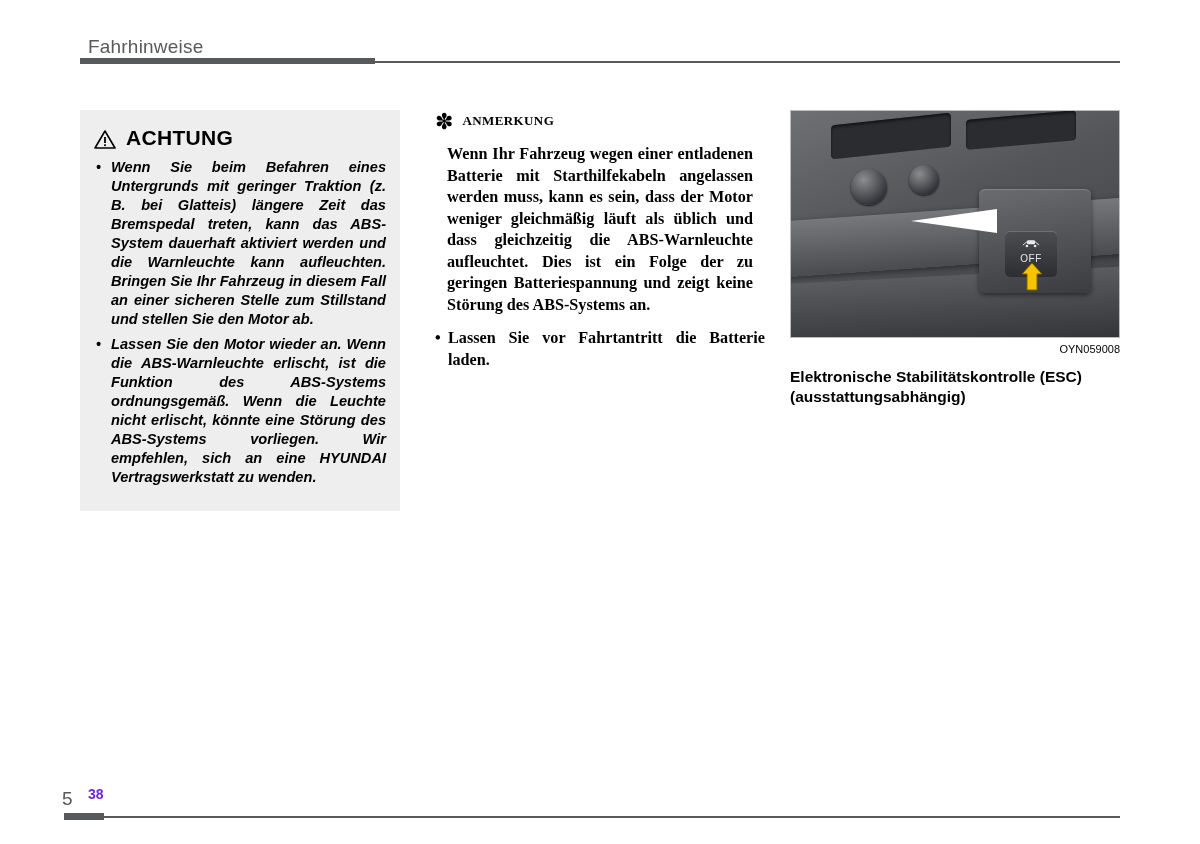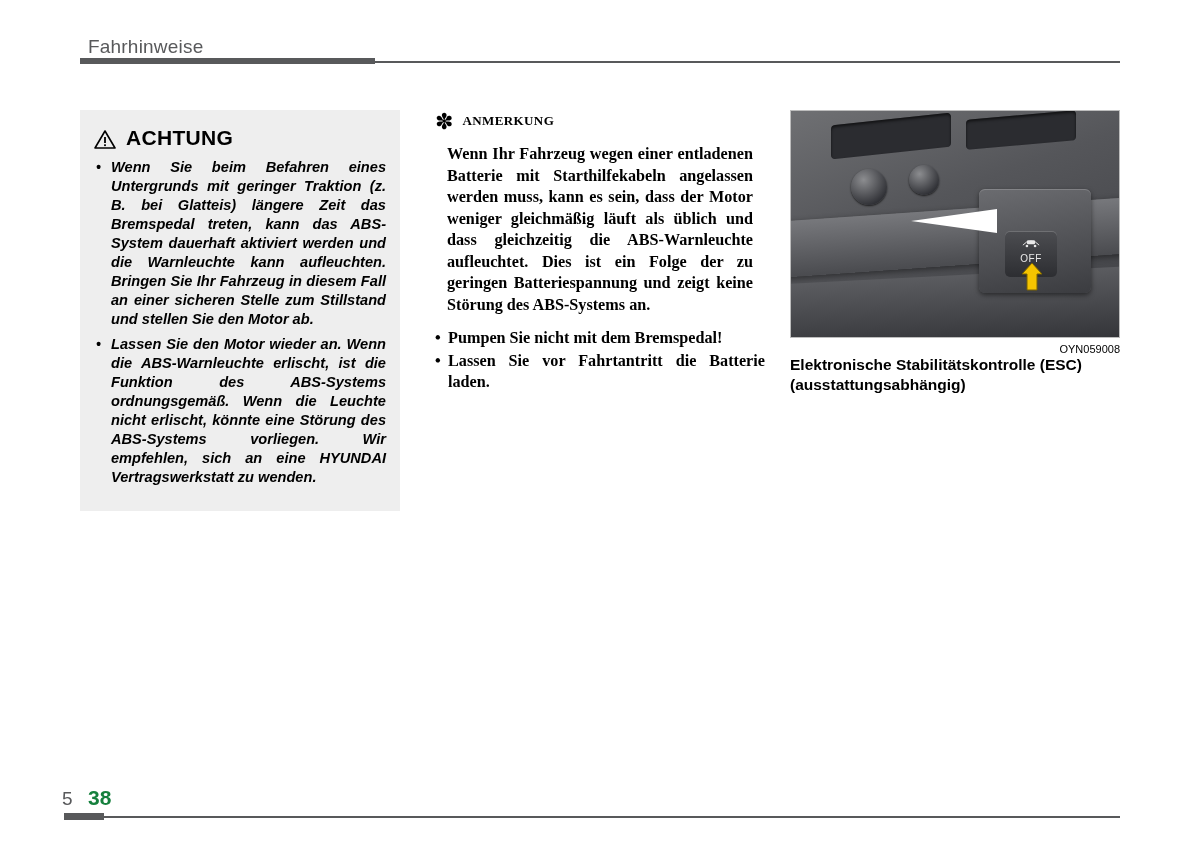--- a/index.html
+++ b/index.html
@@ -252,20 +252,21 @@
     height: 28px;
   }
   #figure-caption {
     margin-top: 5px;
     font-size: 11px;
     color: #000;
     text-align: right;
     font-family: "Liberation Sans", sans-serif;
   }
   #figure-heading {
+    margin-top: 12px;
     font-size: 15.5px;
     font-weight: bold;
     line-height: 20px;
     color: #000;
     font-family: "Liberation Sans", sans-serif;
   }
   #figure-body {
     margin-top: 9px;
     font-size: 14.4px;
     line-height: 21px;
@@ -303,23 +304,23 @@
     left: 62px;
     top: 8px;
     font-size: 19px;
     color: #58595b;
     font-family: "Liberation Sans", sans-serif;
   }
   #footer-page {
     position: absolute;
     left: 88px;
     top: 6px;
-    font-size: 21px;
-    font-weight: bold;
-    color: #15803d;
+    font-size: 14px;
+    font-weight: bold;
+    color: #6d28d9;
     font-family: "Liberation Sans", sans-serif;
   }
 </style>
 </head>
 <body>
 
 <div id="page-header">
   <div id="header-title">Fahrhinweise</div>
   <div id="header-rule"></div>
   <div id="header-rule-thin"></div>
@@ -346,21 +347,20 @@
     </div>
   </div>
 
   <div class="col" id="col-mid">
     <div id="note-head">
       <span id="note-asterisk">✽</span>
       <span id="note-title">ANMERKUNG</span>
     </div>
     <p id="note-body">Wenn Ihr Fahrzeug wegen einer entladenen Batterie mit Starthilfekabeln angelassen werden muss, kann es sein, dass der Motor weniger gleichmäßig läuft als üblich und dass gleichzeitig die ABS-Warnleuchte aufleuchtet. Dies ist ein Folge der zu geringen Batteriespannung und zeigt keine Störung des ABS-Systems an.</p>
     <ul class="note-bullets">
-      <li>Pumpen Sie nicht mit dem Bremspedal!</li>
       <li>Lassen Sie vor Fahrtantritt die Batterie laden.</li>
     </ul>
   </div>
 
   <div class="col" id="col-right">
     <div id="figure-wrap">
       <div id="figure">
         <div class="fig-vent" id="fig-vent-1"></div>
         <div class="fig-vent" id="fig-vent-2"></div>
         <div class="fig-knob" id="fig-knob-1"></div>

